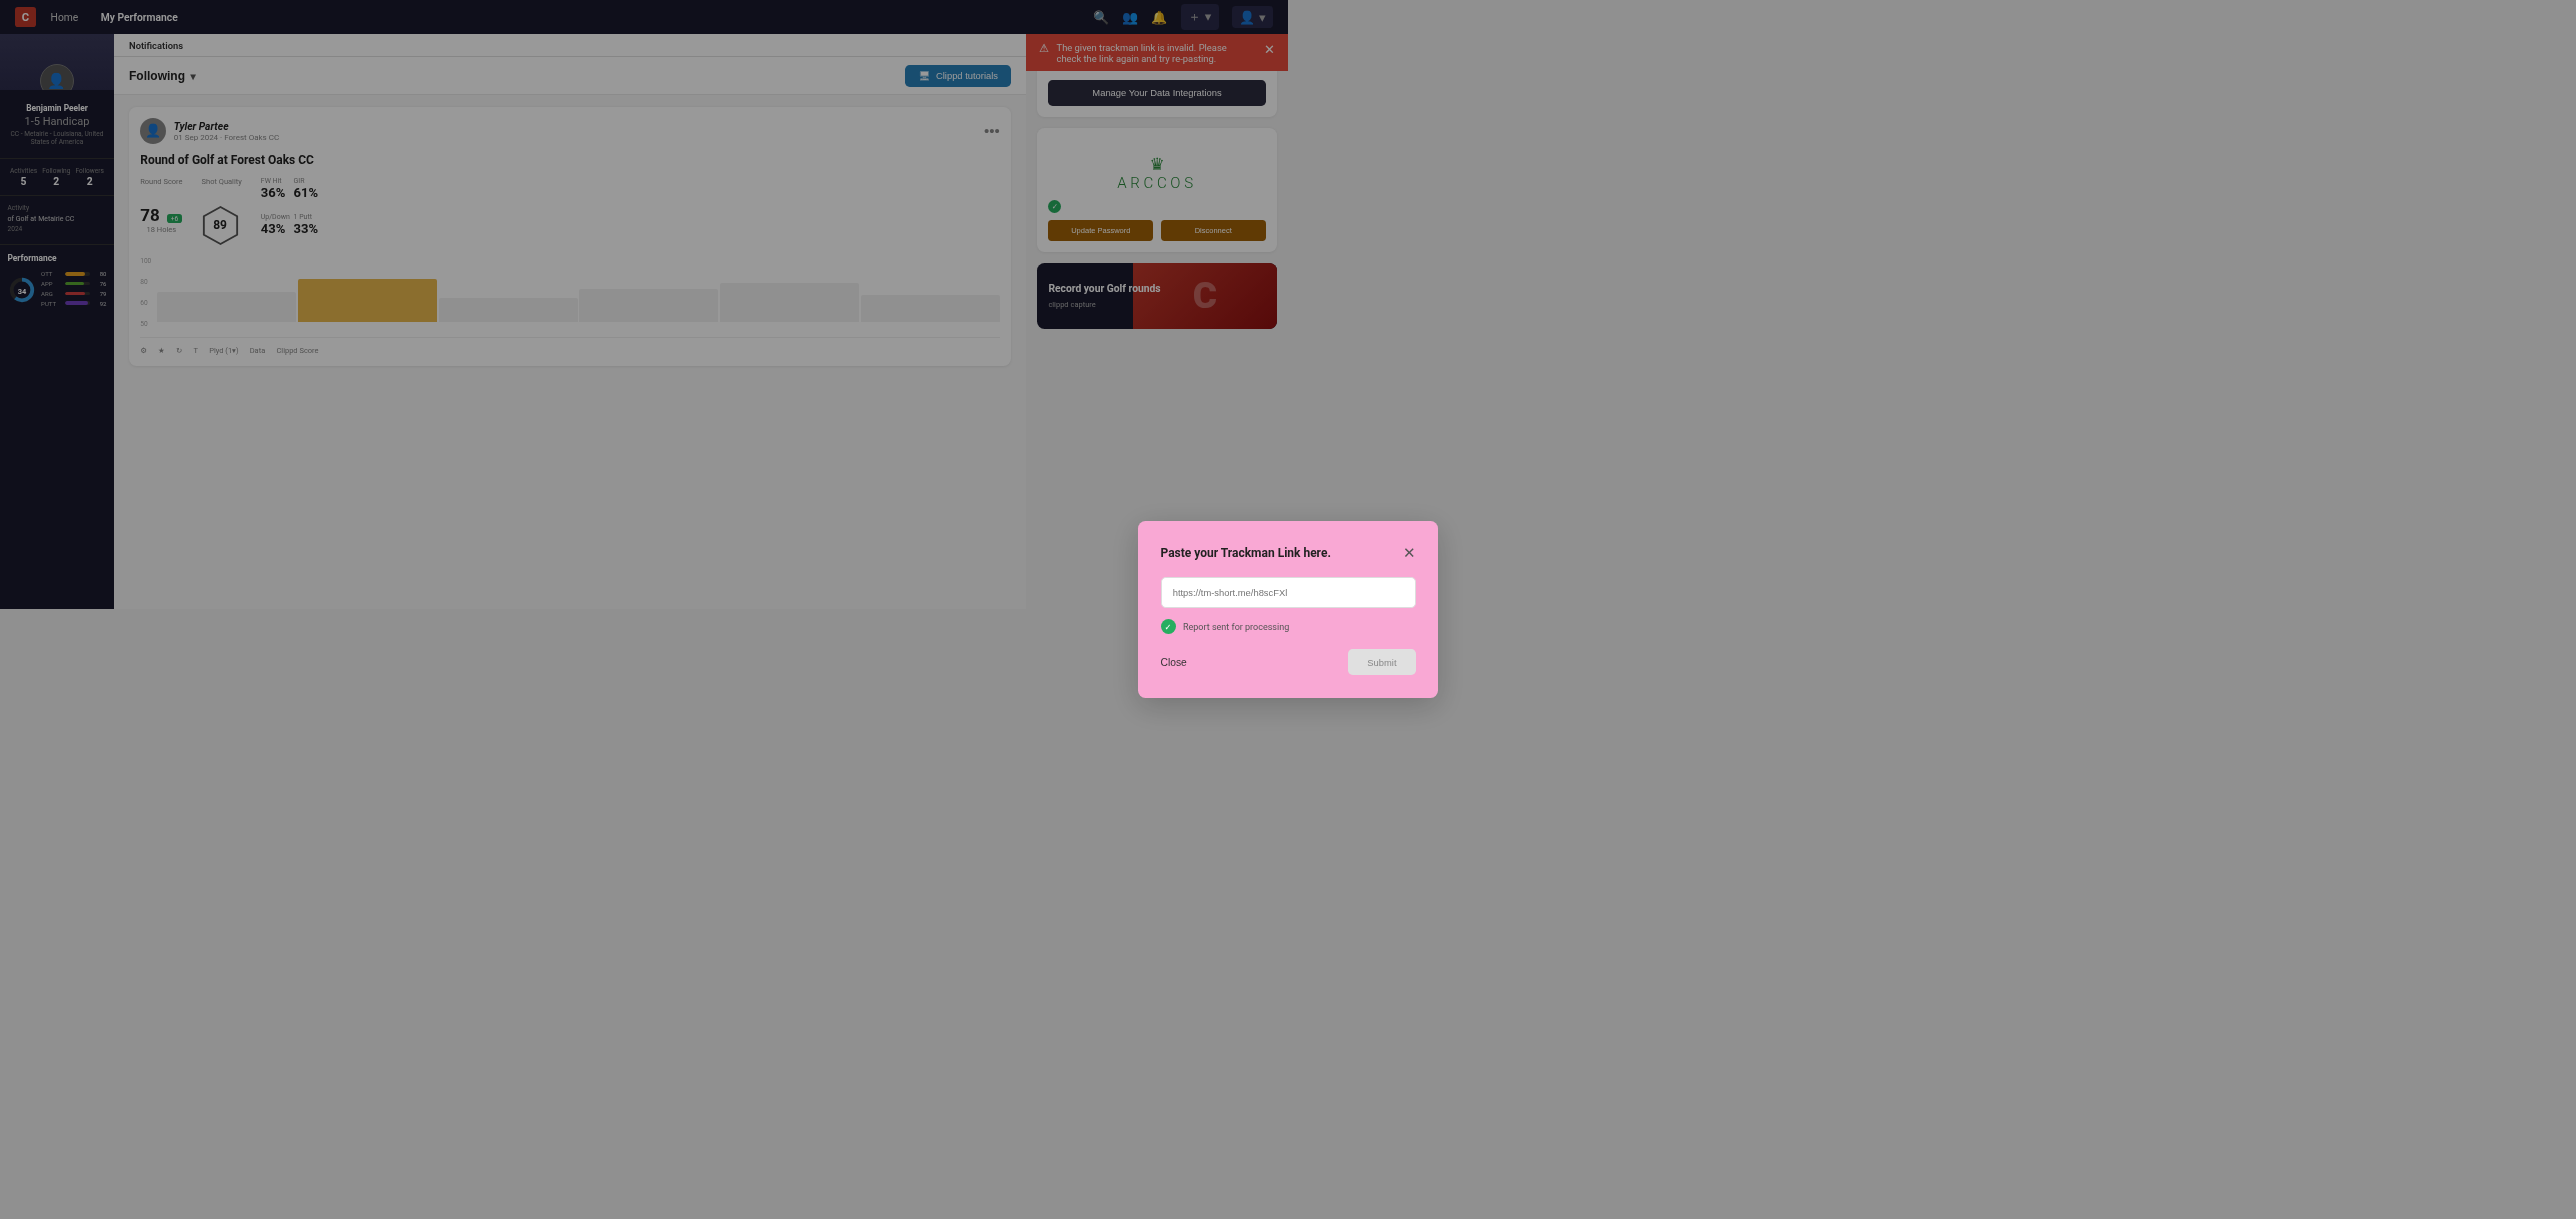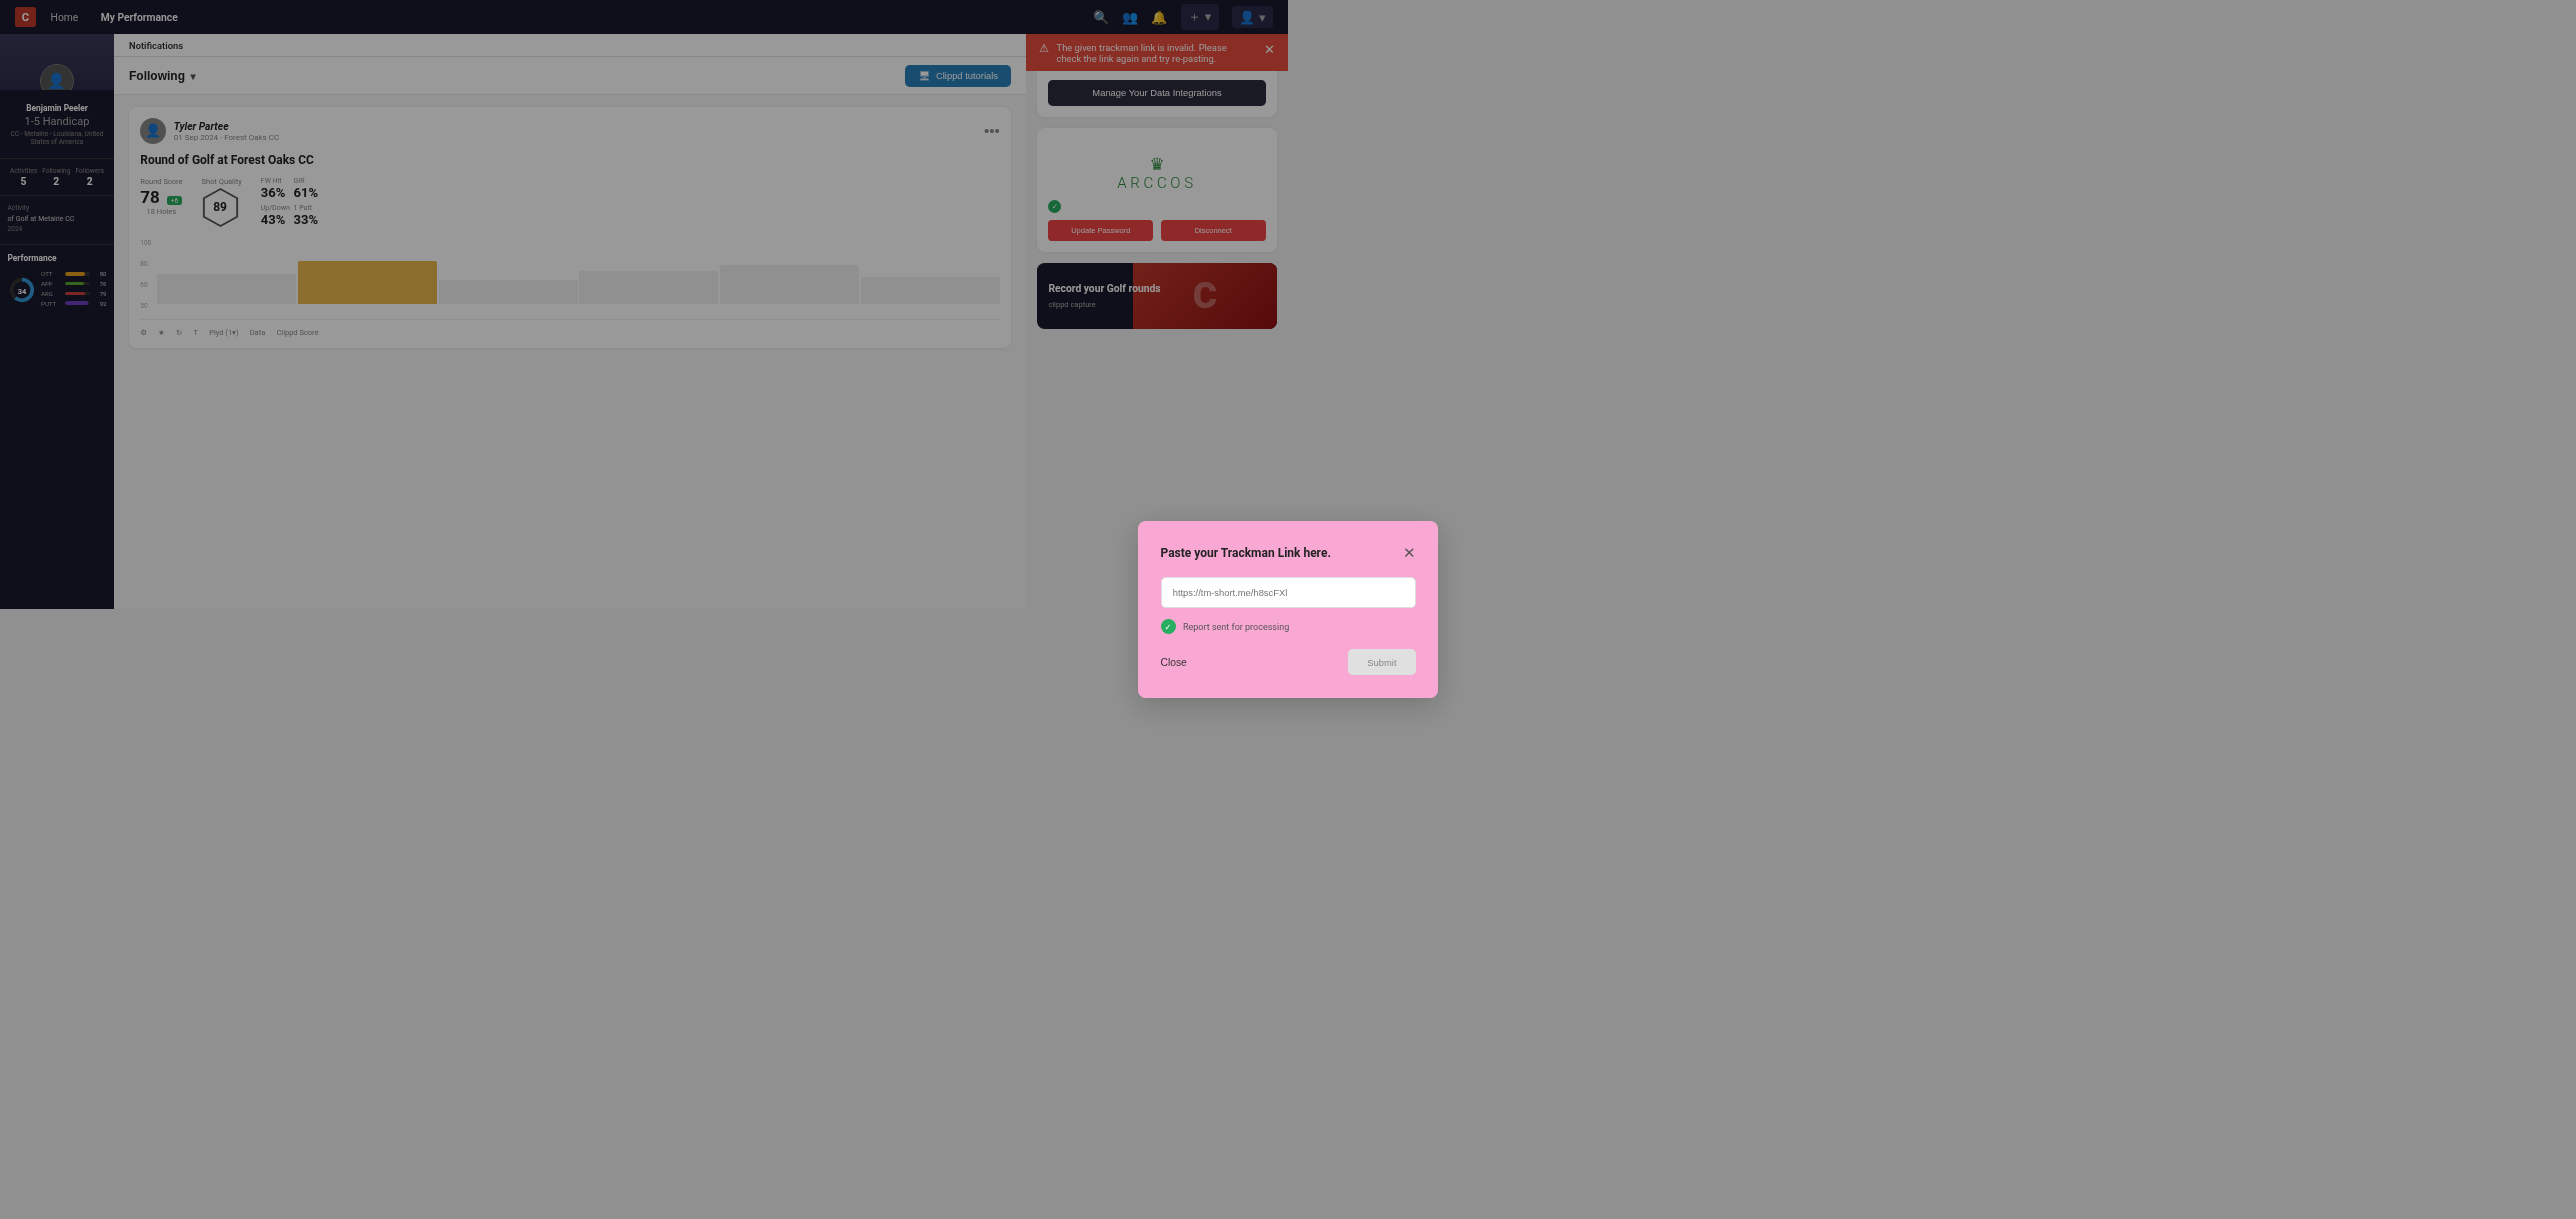--- a/index.html
+++ b/index.html
@@ -362,21 +362,21 @@
       display: flex;
       gap: 19px;
       margin-bottom: 9.4px;
     }
     .feed-stat-block {
       text-align: center;
     }
     .feed-stat-label {
       font-size: 7.5px;
       color: #888;
-      margin-bottom: 1px;
+      margin-bottom: 19px;
     }
     .feed-stat-value {
       font-size: 17px;
       font-weight: 700;
       color: #222;
     }
     .feed-stat-badge {
       display: inline-block;
       background: #27ae60;
       color: white;
@@ -494,21 +494,21 @@
       color: #2c8a3c;
       font-size: 17px;
     }
     .arccos-actions {
       display: flex;
       gap: 7.5px;
       margin-top: 7.5px;
     }
     .arccos-btn {
       flex: 1;
-      background: #ef4444;
+      background: #a16207;
       color: white;
       border: none;
       padding: 5.6px;
       border-radius: 3.7px;
       font-size: 7.5px;
       cursor: pointer;
       text-align: center;
     }
     .arccos-connected {
       display: flex;

